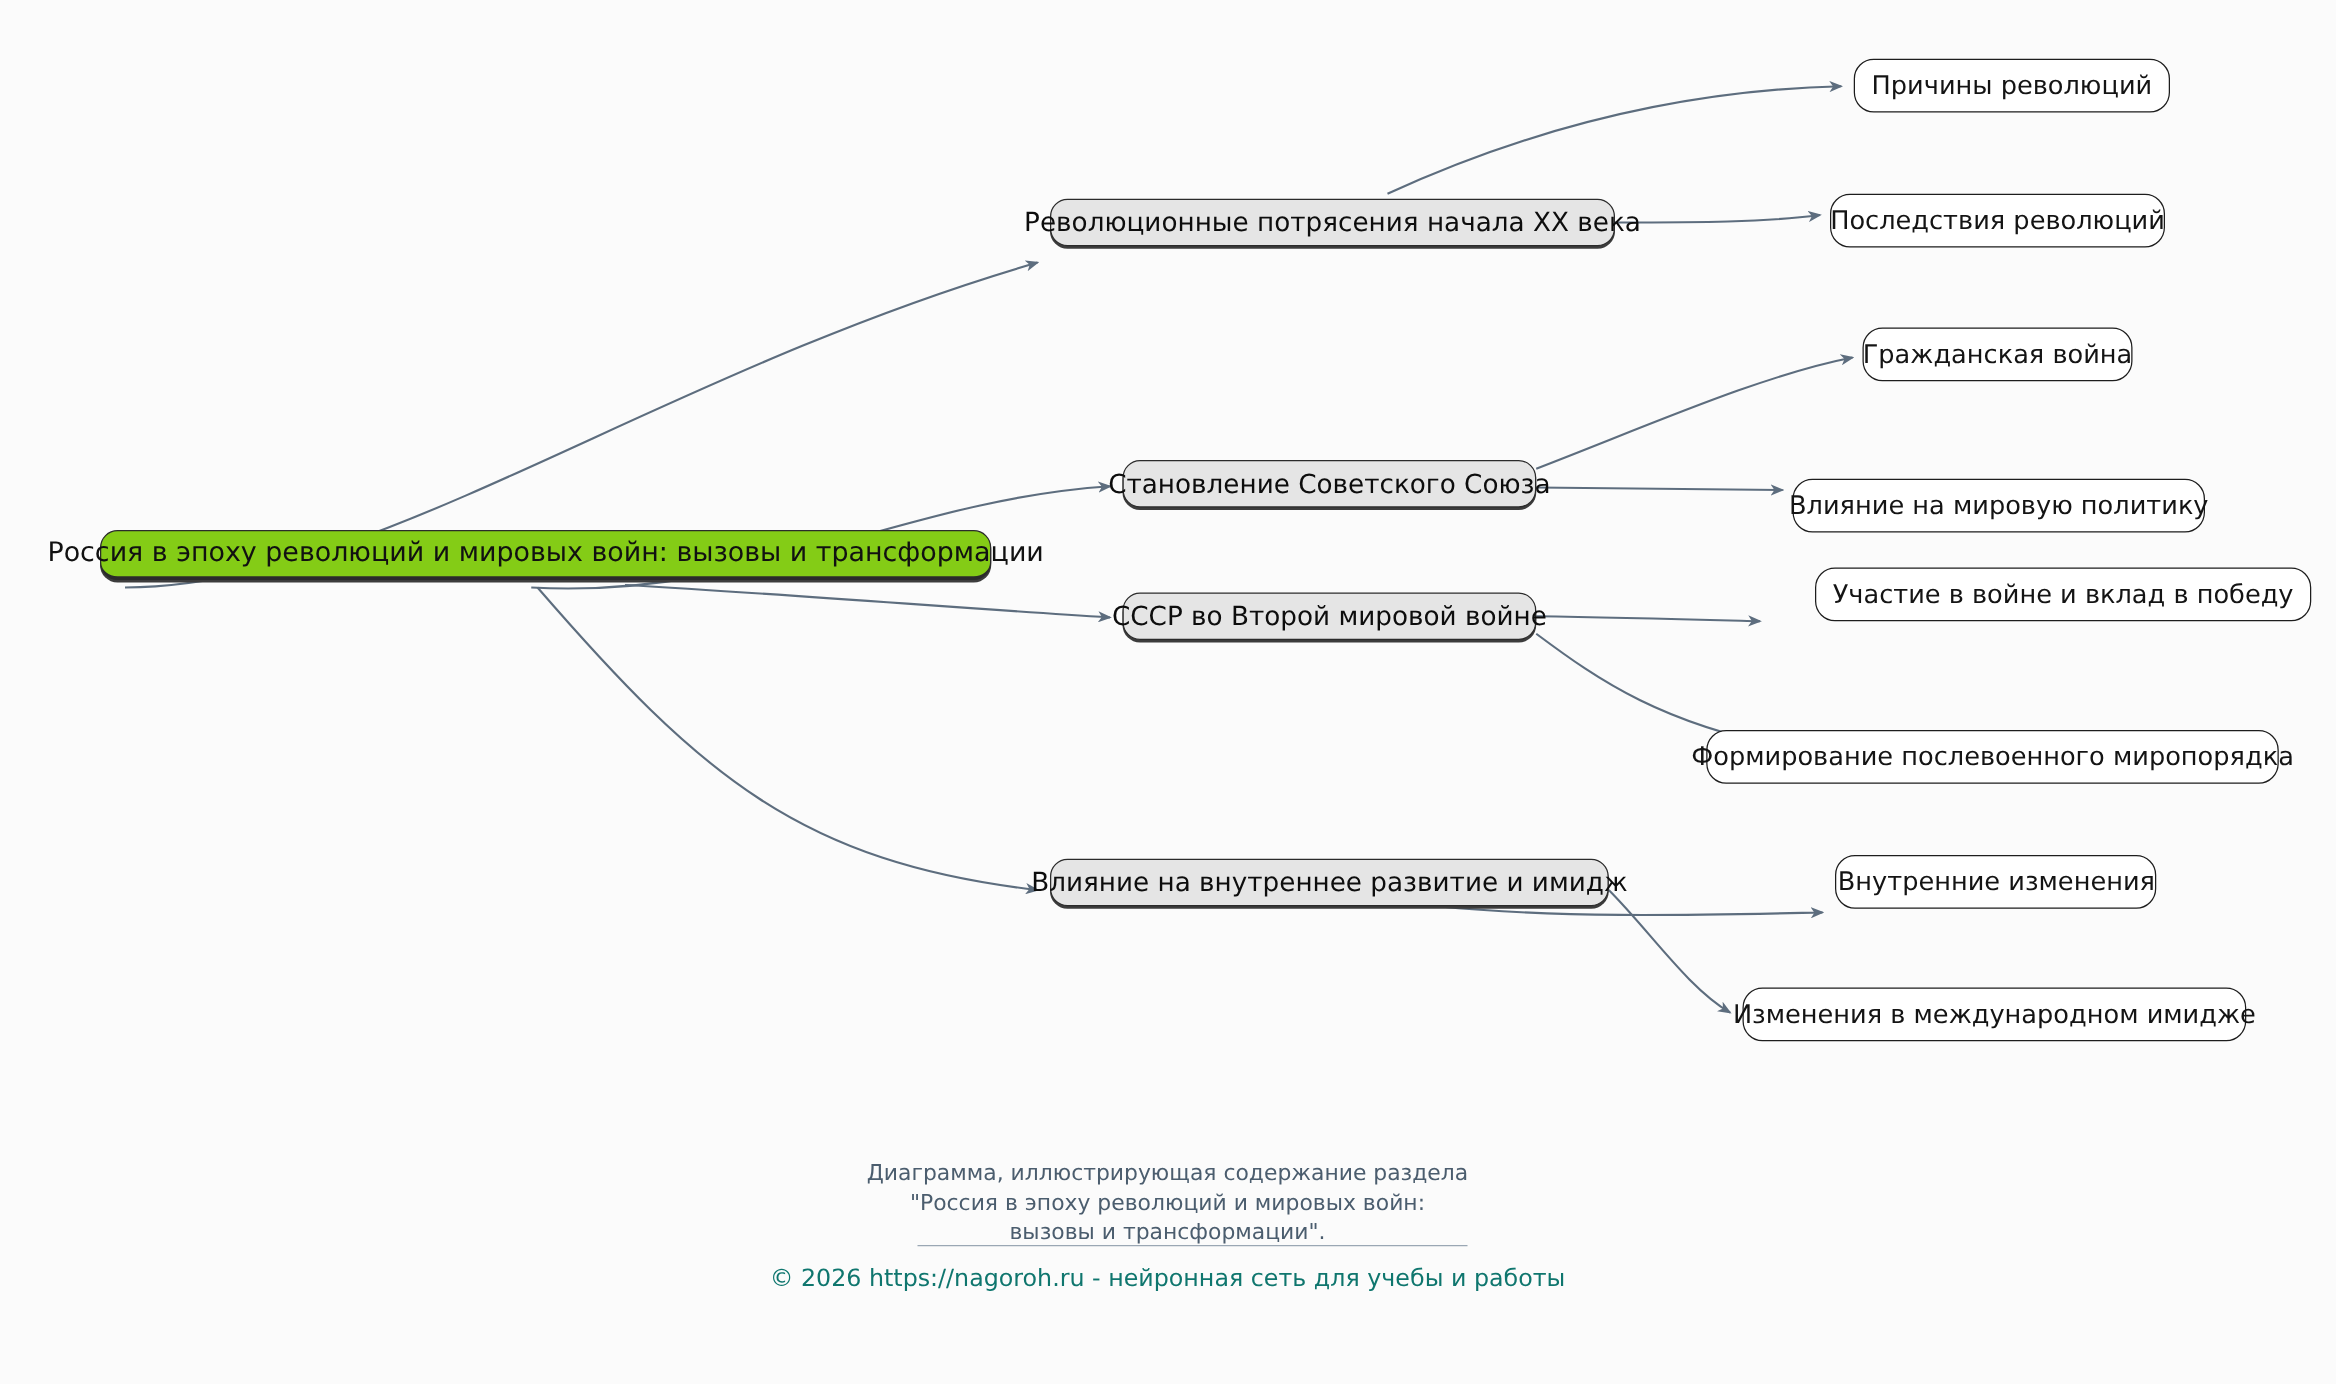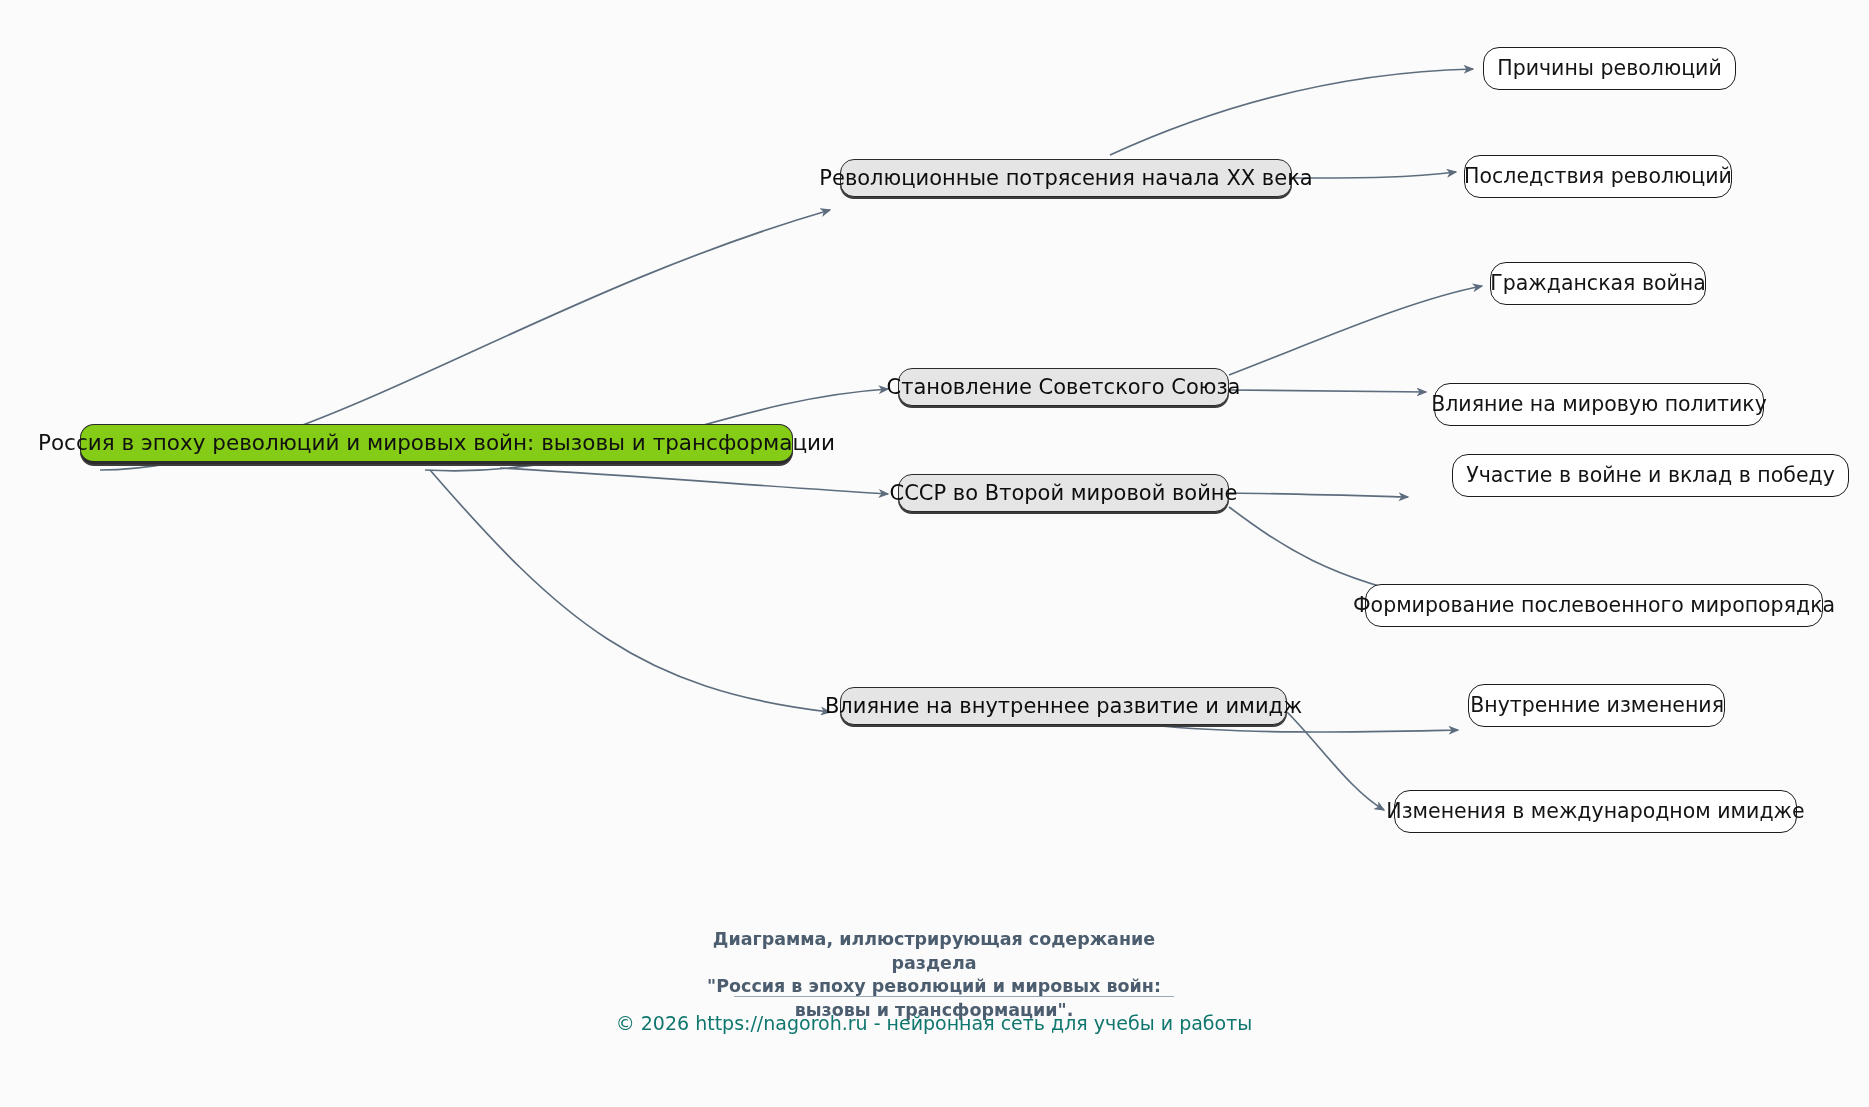--- a/index.html
+++ b/index.html
@@ -61,21 +61,21 @@
   .node.leaf {
     background: #ffffff;
     border: 1.8px solid #1d1d1d;
     color: #141414;
     font-size: 20.5px;
     border-radius: 16px;
   }
   .caption {
     position: absolute;
     text-align: center;
-    font-weight: bold;
+    font-weight: normal;
     color: #4b5d6e;
     font-size: 17.5px;
     line-height: 1.35;
     font-family: "DejaVu Sans", "Liberation Sans", sans-serif;
   }
   .caption-line {
     display: block;
   }
   .rule {
     position: absolute;

